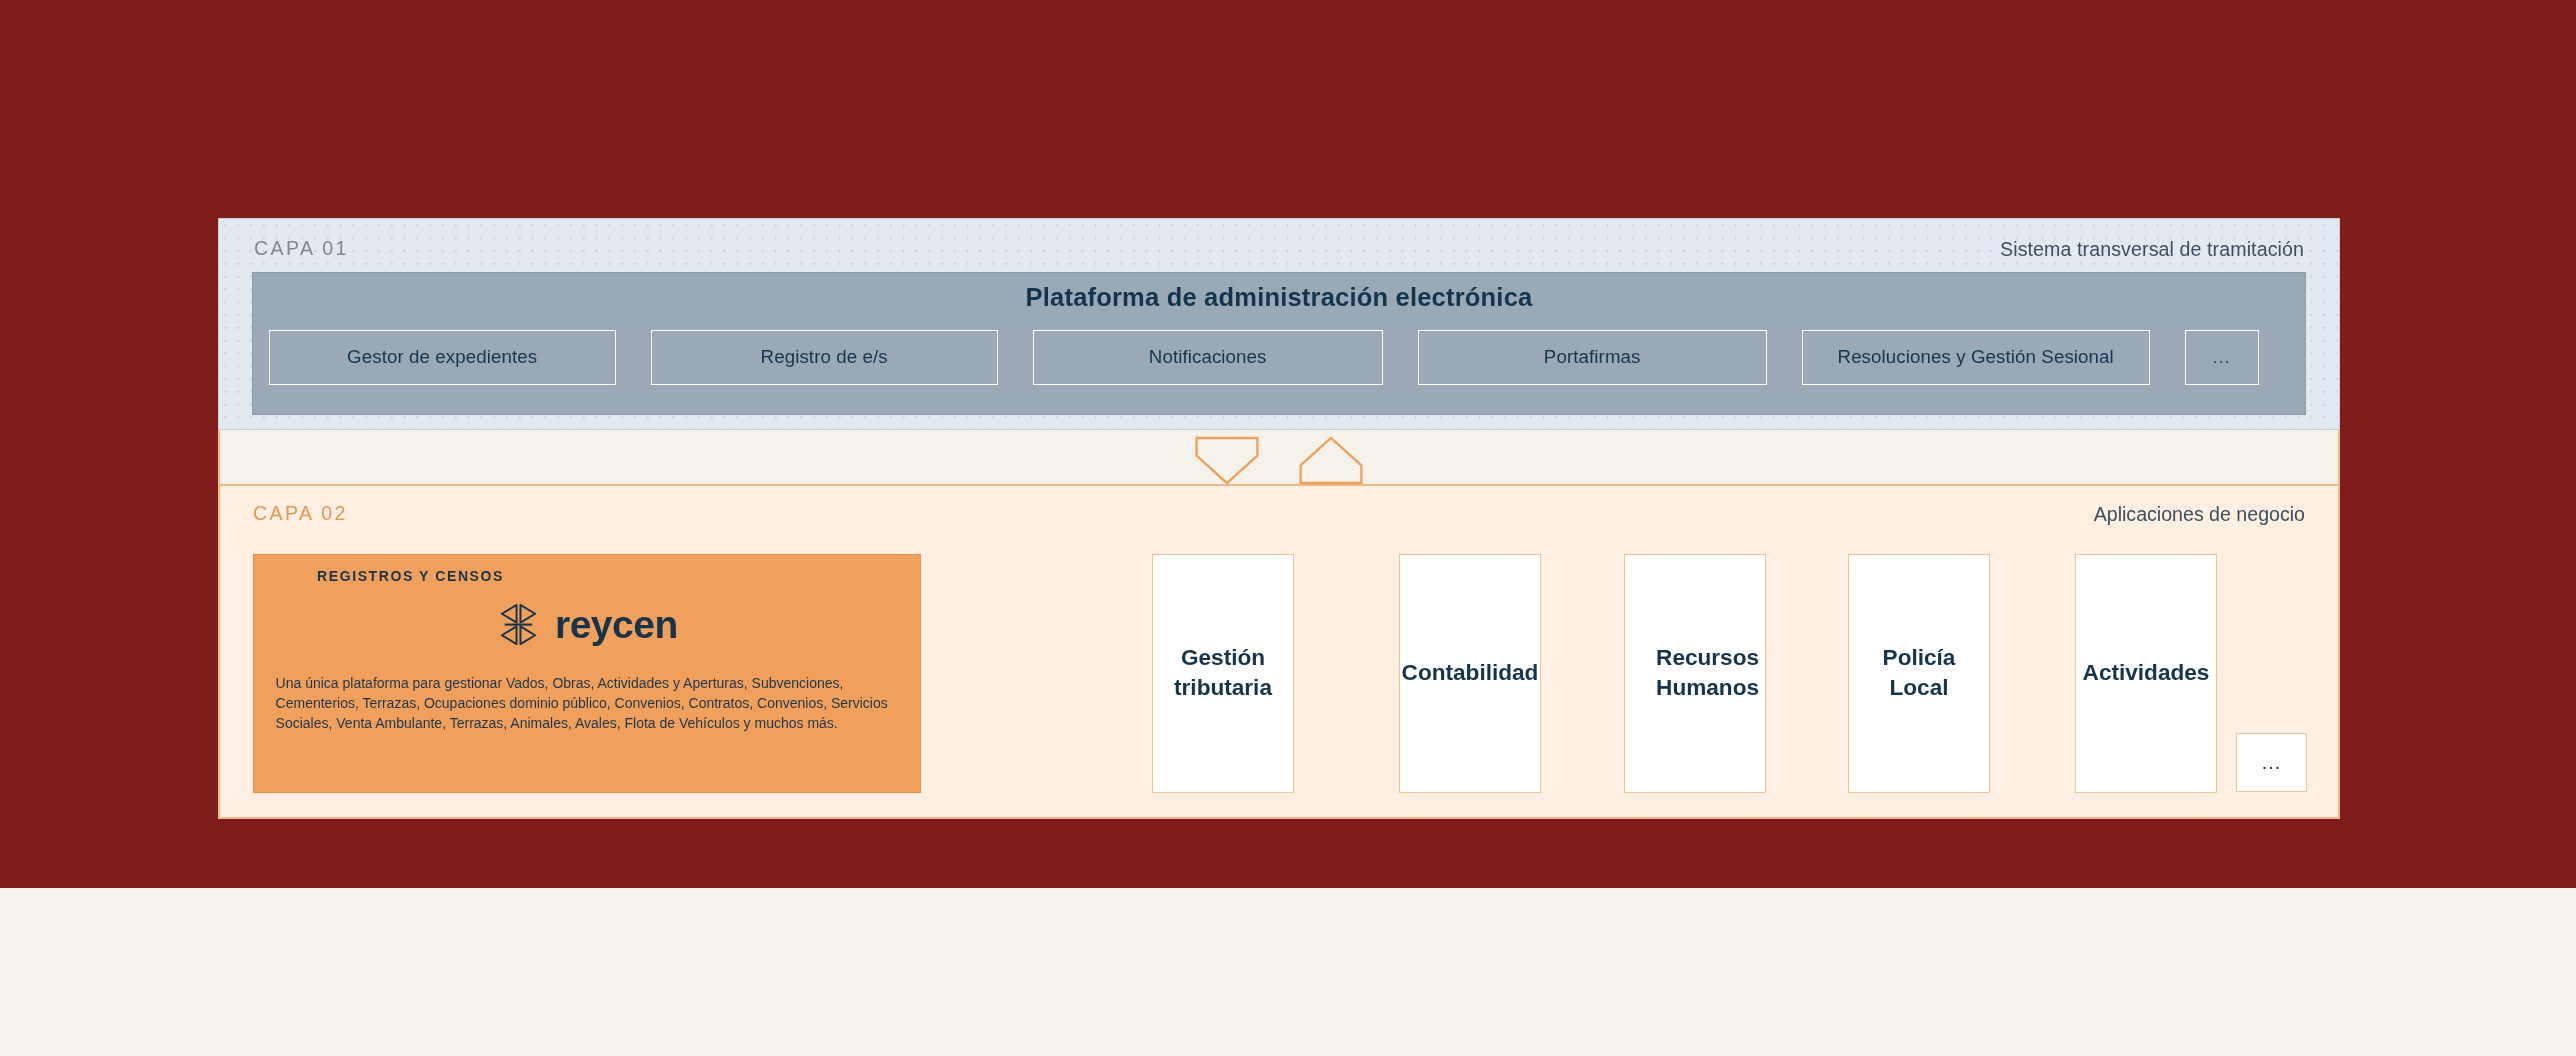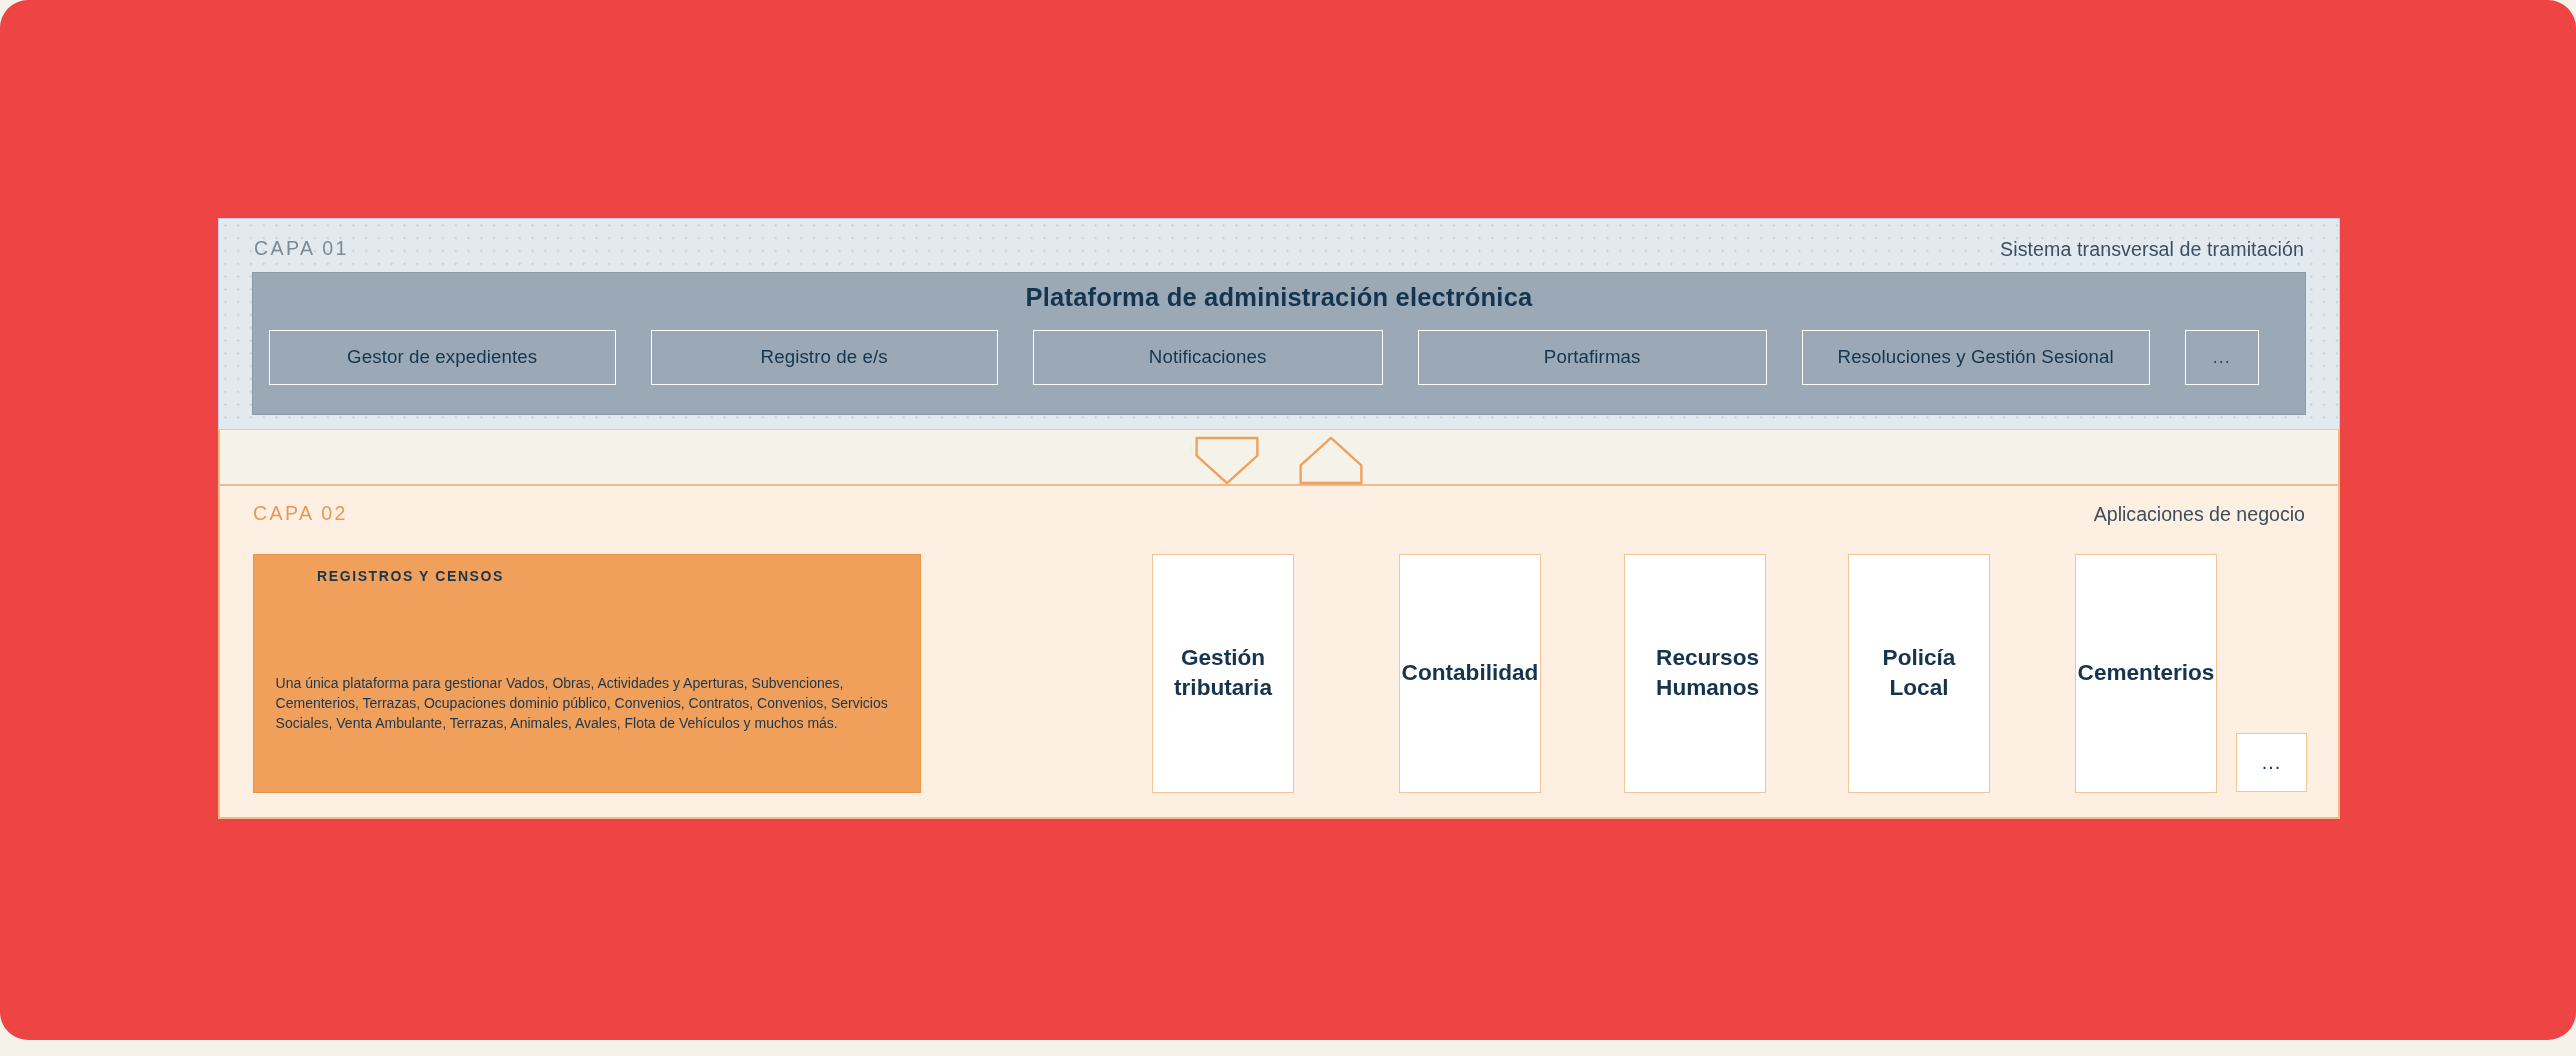--- a/index.html
+++ b/index.html
@@ -10,23 +10,22 @@
   body {
     width: 2576px;
     height: 1056px;
     font-family: "Liberation Sans", sans-serif;
     overflow: hidden;
   }
 
   .canvas {
     position: relative;
     width: 2576px;
-    height: 1040px;
-    background: #ef4444;
-    border-radius: 28px;
+    height: 888px;
+    background: #7f1d1d;
   }
 
   
   .diagram {
     position: absolute;
     left: 218px;
     top: 218px;
     width: 2122px;
     height: 601px;
   }
@@ -305,37 +304,49 @@
     <section class="layer2">
       <div class="layer2-head">
         <div class="layer-tag orange">CAPA 02</div>
         <div class="layer2-sub">Aplicaciones de negocio</div>
       </div>
 
       <div class="apps-row">
 
         <div class="reycen-card">
           <div class="reycen-kicker">REGISTROS Y CENSOS</div>
+          <div class="reycen-logo-wrap">
+            <svg class="reycen-mark" width="45" height="45" viewBox="0 0 46 46">
+              <g fill="none" stroke="#16344d" stroke-width="2" stroke-linejoin="round">
+                <path d="M21 21 L21 3 L6 12 Z"></path>
+                <path d="M25 21 L25 3 L40 12 Z"></path>
+                <path d="M21 25 L21 43 L6 34 Z"></path>
+                <path d="M25 25 L25 43 L40 34 Z"></path>
+              </g>
+              <rect x="9" y="22" width="28" height="2.2" fill="#16344d"></rect>
+            </svg>
+            <span class="reycen-word">reycen</span>
+          </div>
           <div class="reycen-desc">Una única plataforma para gestionar Vados, Obras, Actividades y Aperturas, Subvenciones,  Cementerios, Terrazas, Ocupaciones dominio público, Convenios, Contratos, Convenios, Servicios Sociales, Venta Ambulante, Terrazas, Animales, Avales, Flota de Vehículos y muchos más.</div>
         </div>
 
         <div class="app-card" style="left:899px;width:142px;">
           <span class="app-label">Gestión tributaria</span>
         </div>
         <div class="app-card" style="left:1146px;width:142px;">
           <span class="app-label">Contabilidad</span>
         </div>
         <div class="app-card" style="left:1371px;width:142px;padding-left:33px;">
           <span class="app-label">Recursos Humanos</span>
         </div>
         <div class="app-card" style="left:1595px;width:142px;">
           <span class="app-label">Policía Local</span>
         </div>
         <div class="app-card" style="left:1822px;width:142px;">
-          <span class="app-label">Cementerios</span>
+          <span class="app-label">Actividades</span>
         </div>
 
         <div class="app-more" style="left:1983px;">
           <span>...</span>
         </div>
       </div>
     </section>
 
   </div>
 </div>

